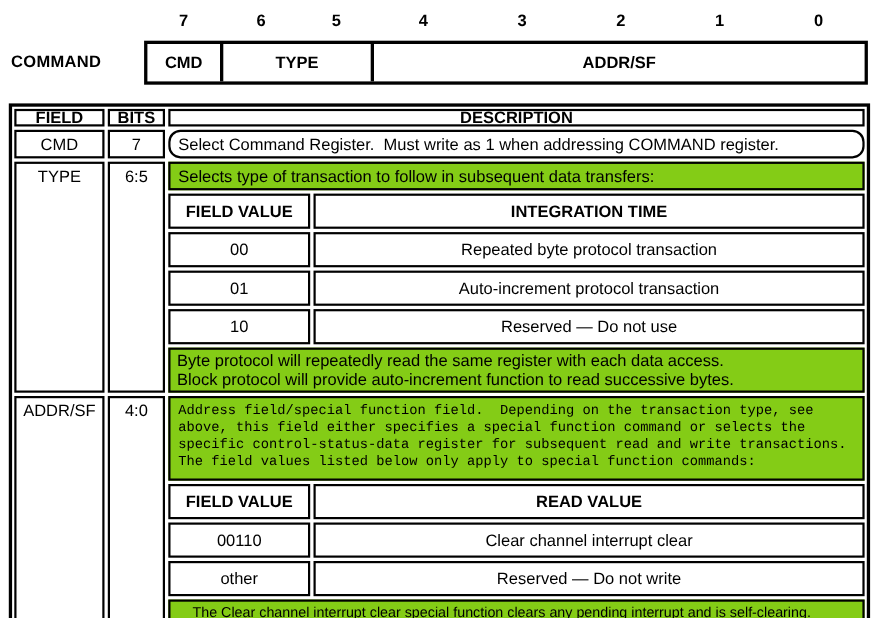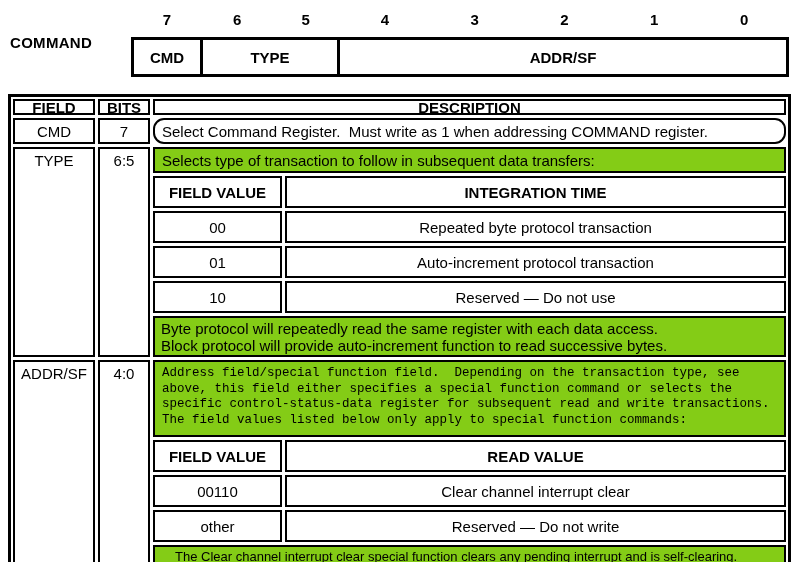--- a/index.html
+++ b/index.html
@@ -12,21 +12,21 @@
 
   
   .bit-numbers {
     position:absolute; left:131px; top:10px; width:658px;
     display:grid; grid-template-columns:72px 68.5px 68.5px repeat(5,1fr);
     font-weight:bold; font-size:15px; line-height:20px;
   }
   .bit-numbers span { text-align:center; }
 
   .reg-label {
-    position:absolute; left:10px; top:34px;
+    position:absolute; left:10px; top:48px;
     font-weight:bold; font-size:15px; letter-spacing:.3px;
   }
   .reg-box {
     position:absolute; left:131px; top:37px; width:658px; height:40px;
     border:3px solid #000; box-sizing:border-box;
     display:flex; background:#fff;
   }
   .reg-field {
     display:flex; align-items:center; justify-content:center;
     font-weight:bold; font-size:15px;

